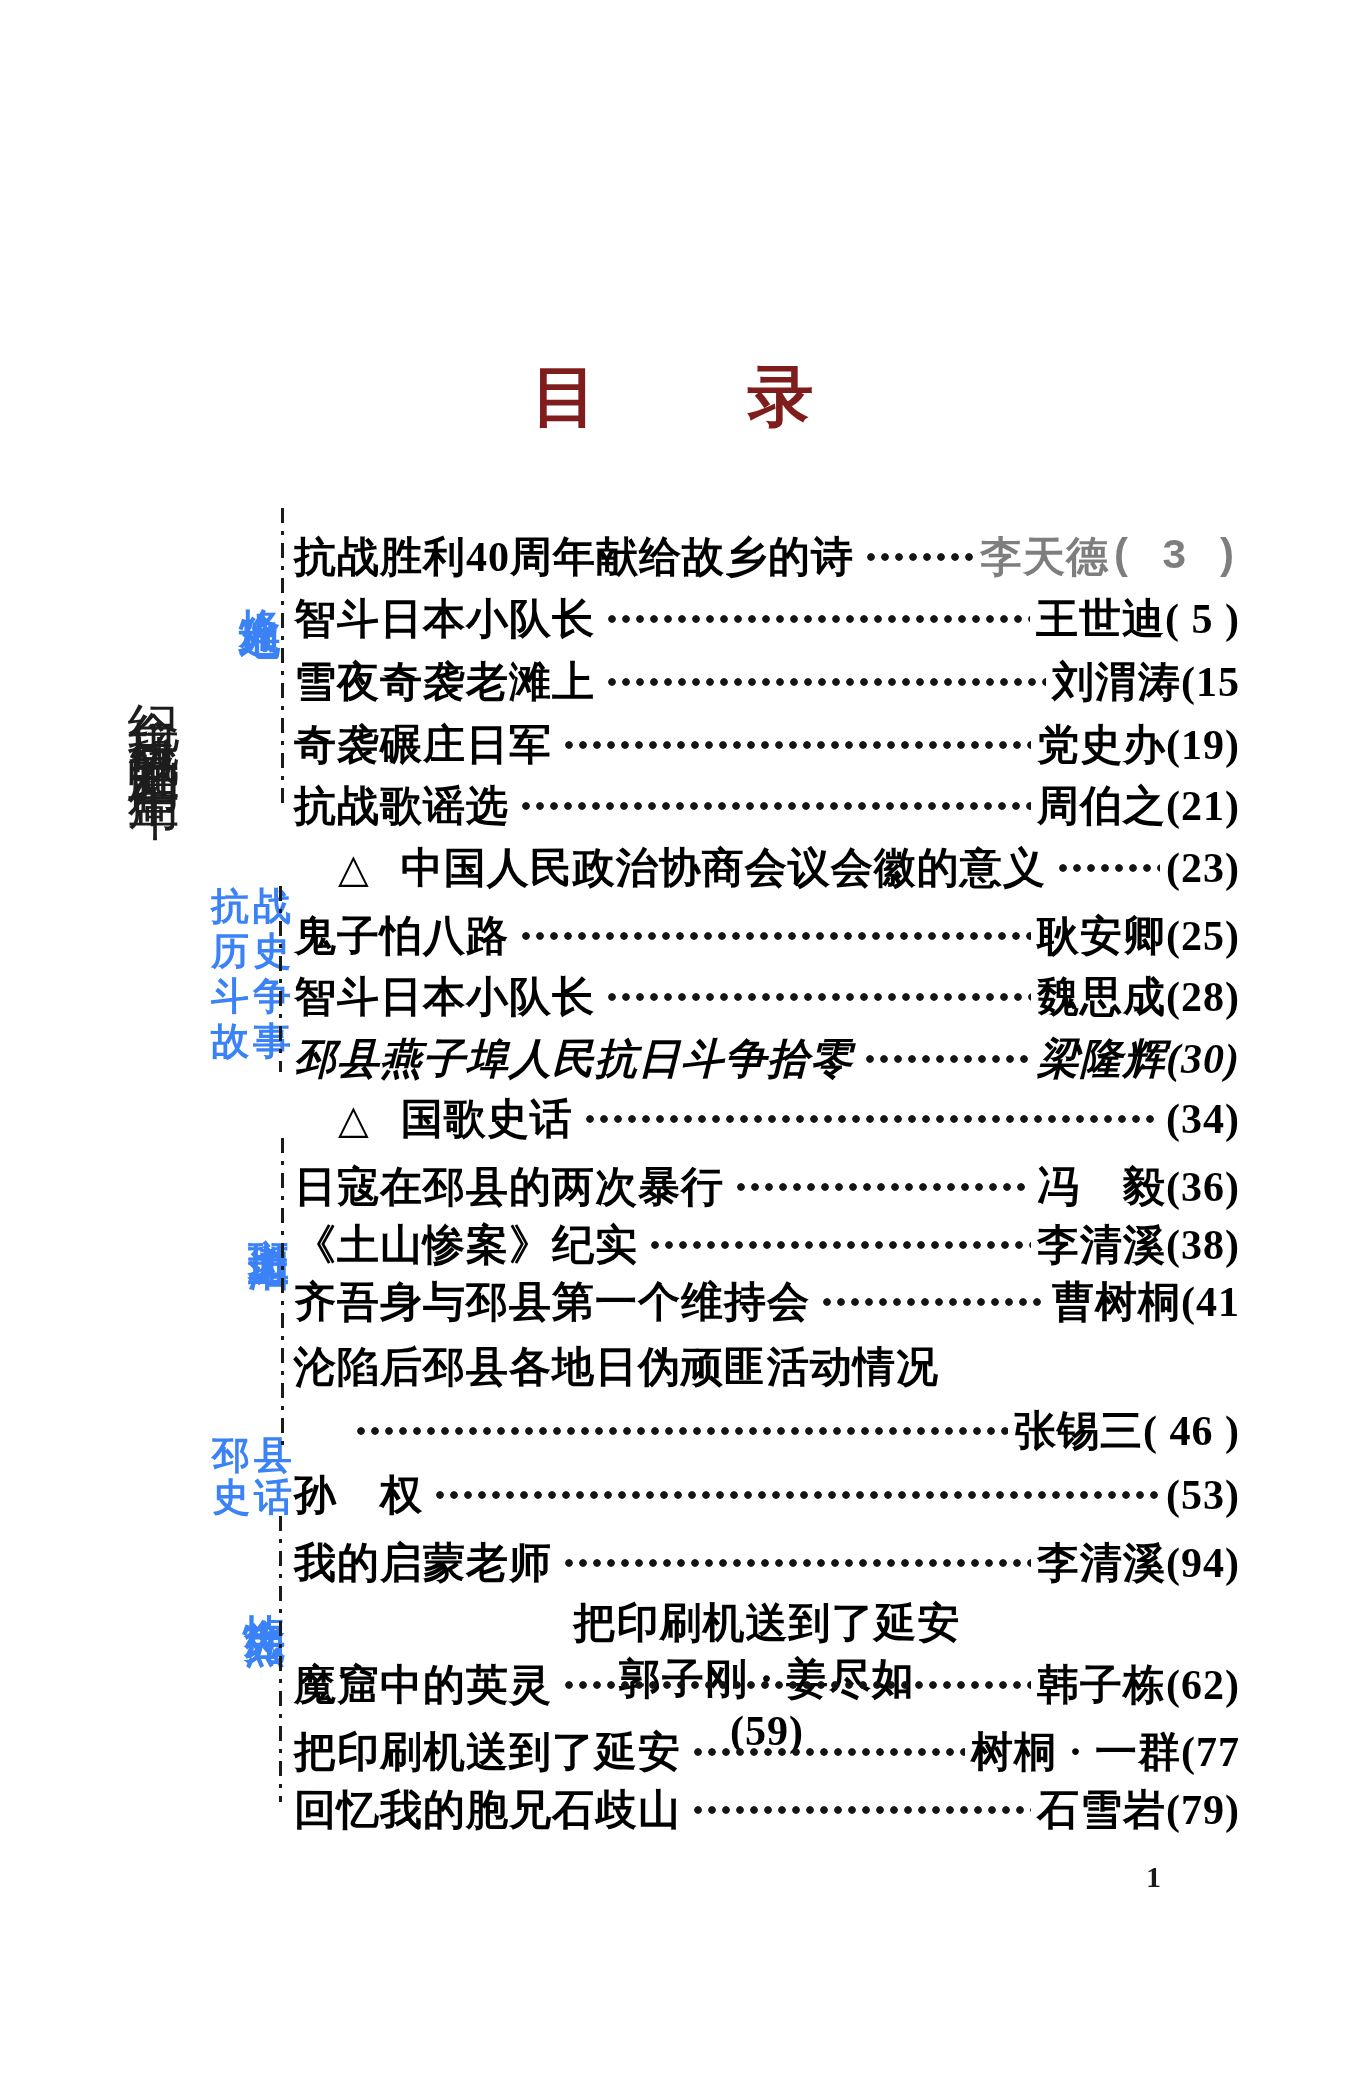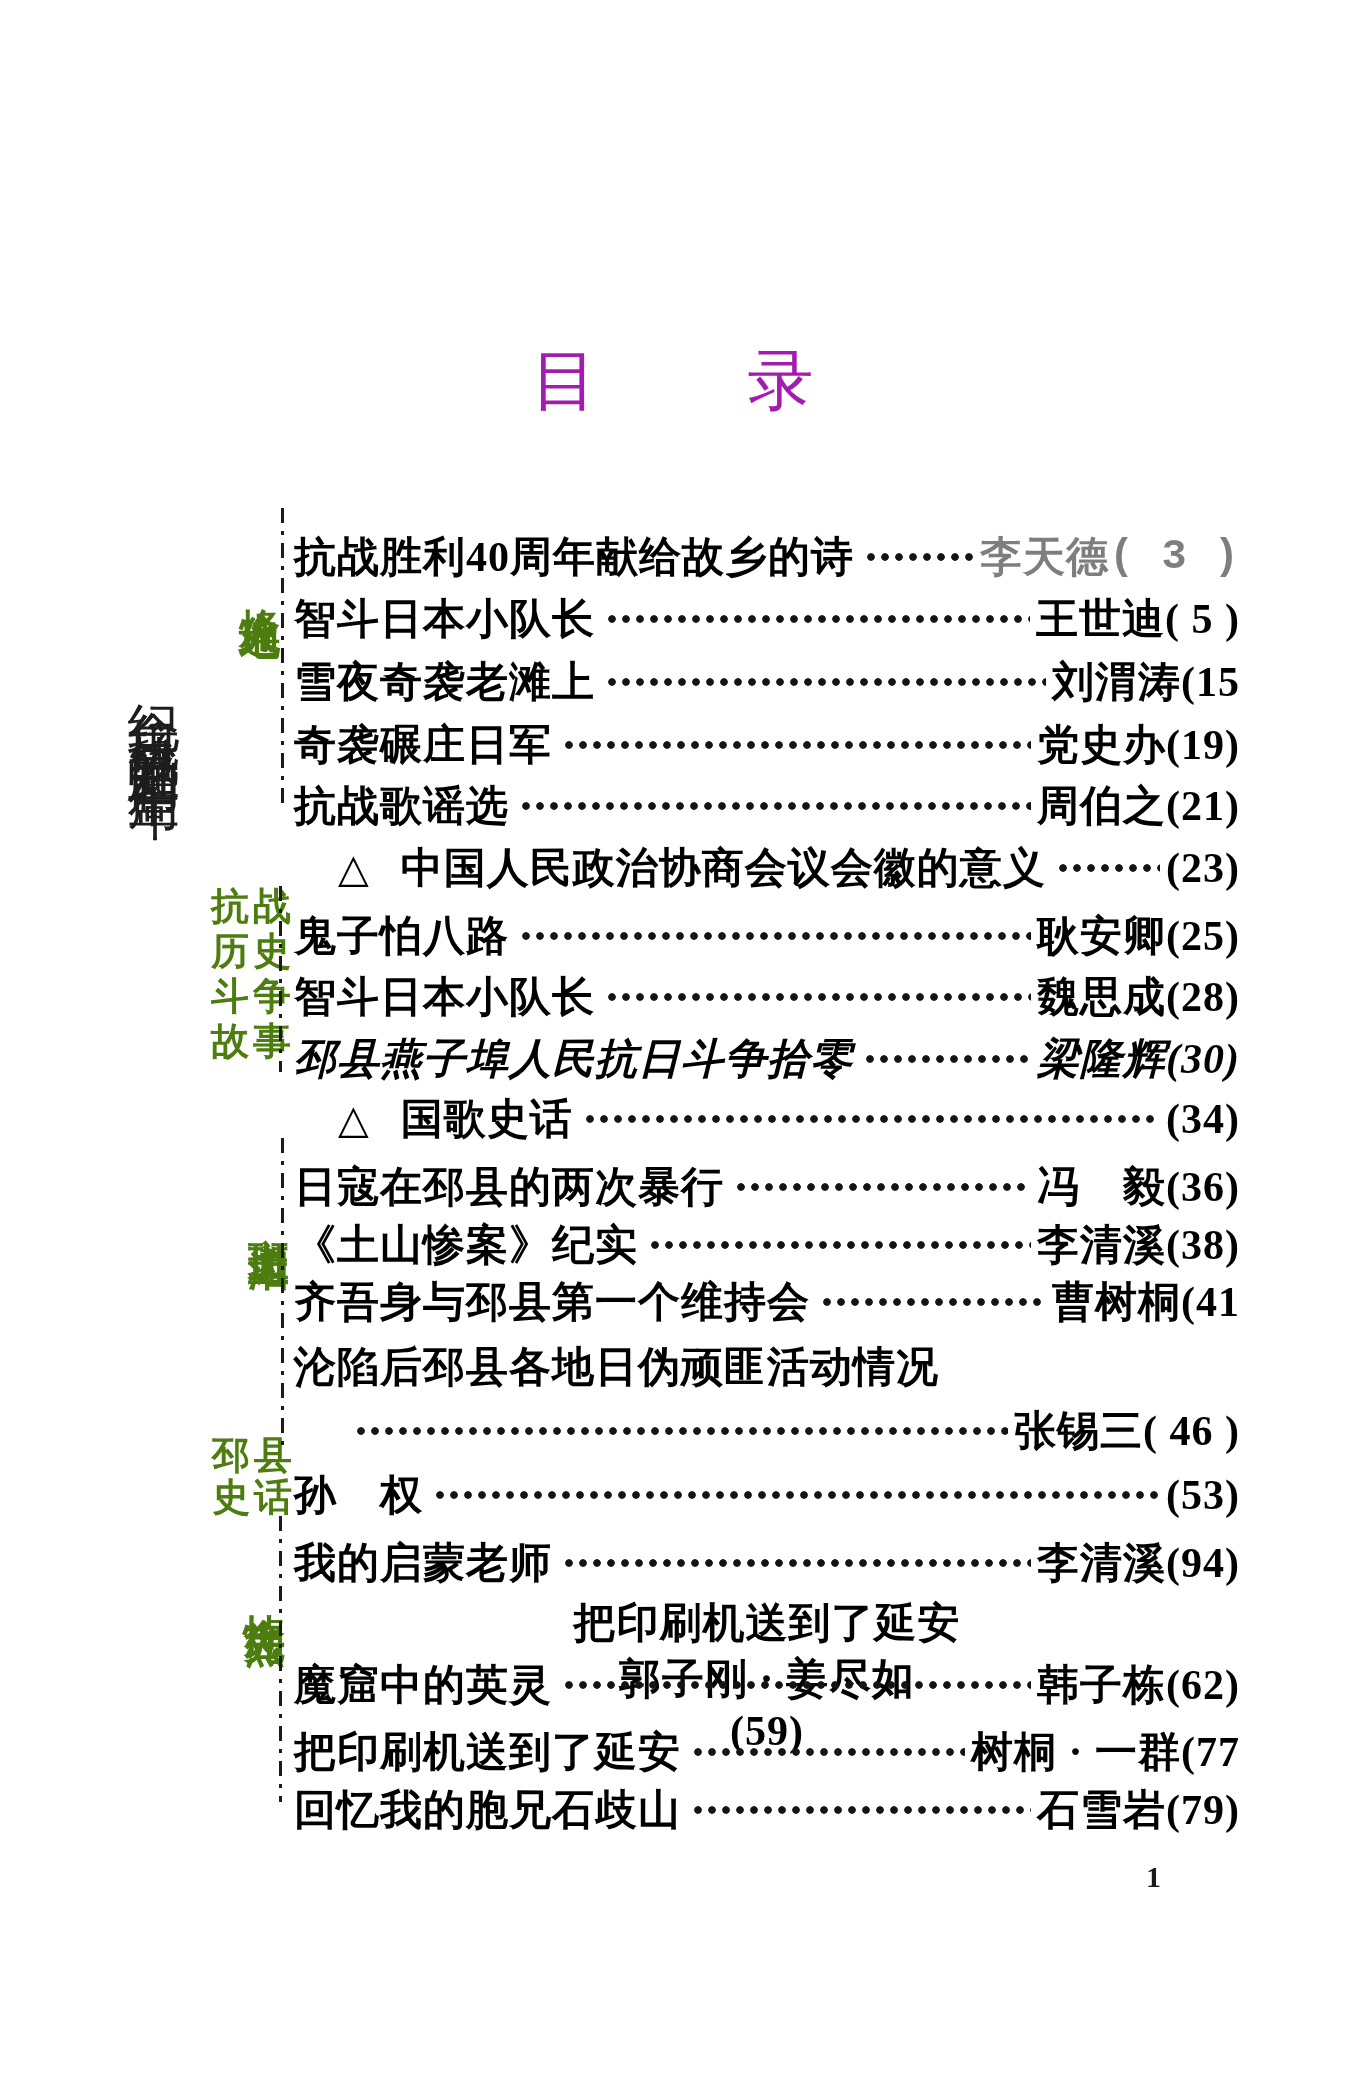--- a/index.html
+++ b/index.html
@@ -22,36 +22,36 @@
     text-orientation: upright;
     font-size: 52px;
     font-weight: 400;
     letter-spacing: 8px;
     color: #1d1d1d;
   }
 
   
   .main-title {
     position: absolute;
-    top: 336px;
+    top: 352px;
     left: 0;
     width: 100%;
     text-align: center;
     font-size: 66px;
-    font-weight: 400;
+    font-weight: 700;
     letter-spacing: 6px;
-    color: #a21caf;
+    color: #7f1d1d;
   }
 
   
   .sec-label {
     position: absolute;
     font-family: "Liberation Sans", "DejaVu Sans", sans-serif;
     font-weight: 700;
-    color: #4d7c0f;
+    color: #3b82f6;
     white-space: pre-line;
   }
   .label-fenghuo  { left: 233px; top: 576px;  writing-mode: vertical-rl; text-orientation: upright; font-size: 41px; letter-spacing: 3px; }
   .label-kangzhan { left: 211px; top: 884px;  font-size: 38px; line-height: 45px; letter-spacing: 4px; }
   .label-banban   { left: 242px; top: 1206px; writing-mode: vertical-rl; text-orientation: upright; font-size: 41px; letter-spacing: 4px; }
   .label-pixian   { left: 212px; top: 1434px; font-size: 38px; line-height: 42px; letter-spacing: 4px; }
   .label-daonian  { left: 238px; top: 1582px; writing-mode: vertical-rl; text-orientation: upright; font-size: 41px; letter-spacing: 4px; }
 
   
   .rule {

